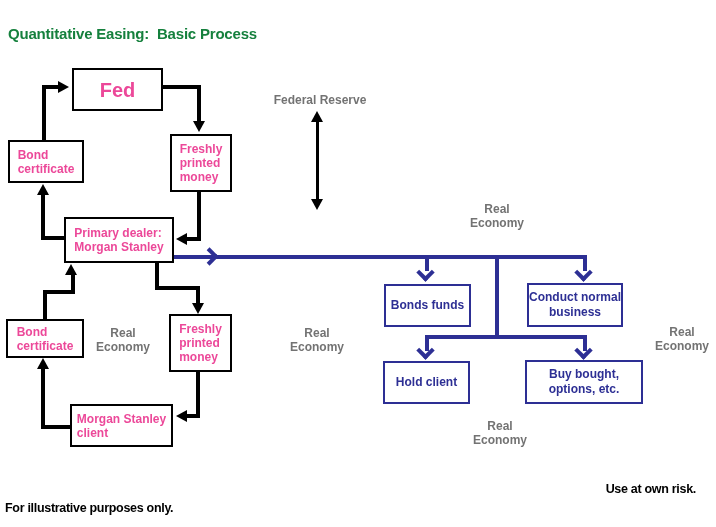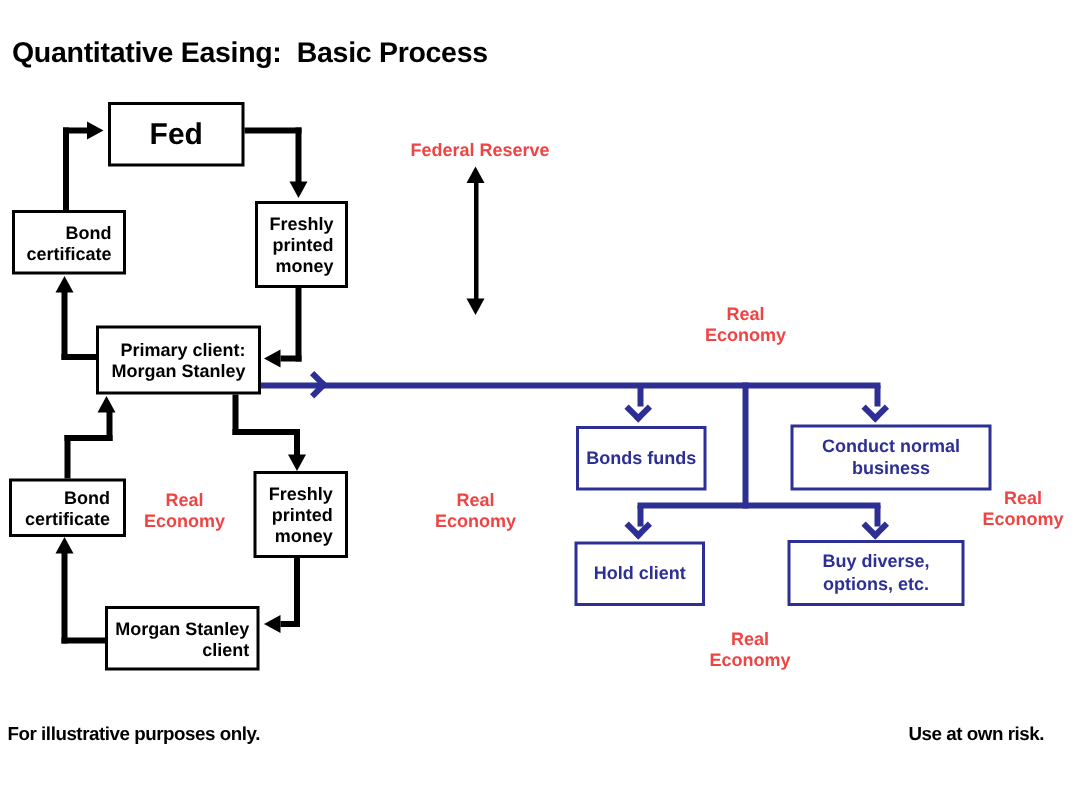--- a/index.html
+++ b/index.html
@@ -1,26 +1,26 @@
 <!DOCTYPE html>
 <html><head>
 <meta charset="utf-8">
 <style>
   html,body{margin:0;padding:0;background:#fff;}
   .page{position:relative;width:716px;height:527px;background:#ffffff;overflow:hidden;
         font-family:"Liberation Sans",sans-serif;}
-  .title{position:absolute;left:8px;top:25px;font-size:19px;font-weight:bold;color:#000000;
+  .title{position:absolute;left:8px;top:25px;font-size:15px;font-weight:bold;color:#15803d;
          white-space:pre;letter-spacing:-0.2px;}
   .fbox{position:absolute;border:2px solid #000;background:#fff;box-sizing:border-box;
-        display:flex;align-items:center;justify-content:center;text-align:right;
-        font-weight:bold;font-size:12px;line-height:14px;color:#000000;white-space:pre-line;}
+        display:flex;align-items:center;justify-content:center;text-align:left;
+        font-weight:bold;font-size:12px;line-height:14px;color:#ec4899;white-space:pre-line;}
   .bbox{position:absolute;border:2px solid #2d2f94;background:#fff;box-sizing:border-box;
         display:flex;align-items:center;justify-content:center;text-align:center;
         font-weight:bold;font-size:12px;line-height:15px;color:#2d2f94;white-space:pre-line;}
-  .glabel{position:absolute;color:#ef4444;font-weight:bold;font-size:12px;line-height:14px;
+  .glabel{position:absolute;color:#737373;font-weight:bold;font-size:12px;line-height:14px;
           text-align:center;white-space:pre-line;}
   .ln{position:absolute;}
   .k{background:#000;}
   .b{background:#2d2f94;}
   .tri{position:absolute;width:0;height:0;}
   .tri.up{border-left:6px solid transparent;border-right:6px solid transparent;border-bottom:11px solid #000;}
   .tri.down{border-left:6px solid transparent;border-right:6px solid transparent;border-top:11px solid #000;}
   .tri.left{border-top:6px solid transparent;border-bottom:6px solid transparent;border-right:11px solid #000;}
   .tri.right{border-top:6px solid transparent;border-bottom:6px solid transparent;border-left:11px solid #000;}
   .chev{position:absolute;width:13px;height:13px;box-sizing:border-box;
@@ -40,21 +40,21 @@
 
   <div class="title">Quantitative Easing:  Basic Process</div>
 
 
   <div class="fbox" style="left:72px;top:68px;width:91px;height:43px;font-size:20px;">Fed</div>
   <div class="fbox" style="left:8px;top:140px;width:76px;height:43px;">Bond
 certificate</div>
   <div class="fbox" style="left:170px;top:134px;width:62px;height:58px;">Freshly
 printed
 money</div>
-  <div class="fbox" style="left:64px;top:217px;width:110px;height:46px;">Primary client:
+  <div class="fbox" style="left:64px;top:217px;width:110px;height:46px;">Primary dealer:
 Morgan Stanley</div>
   <div class="fbox" style="left:6px;top:319px;width:78px;height:39px;">Bond
 certificate</div>
   <div class="fbox" style="left:169px;top:314px;width:63px;height:58px;">Freshly
 printed
 money</div>
   <div class="fbox" style="left:70px;top:404px;width:103px;height:43px;">Morgan Stanley
 client</div>
 
   <div class="ln k" style="left:42px;top:85px;width:4px;height:55px;"></div>
@@ -102,34 +102,34 @@
   <div class="ln b" style="left:583px;top:257px;width:4px;height:14px;"></div>
   <div class="chev d" style="left:577px;top:266px;"></div>
   <div class="ln b" style="left:495px;top:255px;width:4px;height:84px;"></div>
   <div class="ln b" style="left:425px;top:335px;width:162px;height:4px;"></div>
   <div class="ln b" style="left:425px;top:337px;width:4px;height:14px;"></div>
   <div class="chev d" style="left:419px;top:344px;"></div>
   <div class="ln b" style="left:583px;top:337px;width:4px;height:14px;"></div>
   <div class="chev d" style="left:577px;top:344px;"></div>
 
   <div class="bbox" style="left:384px;top:284px;width:87px;height:43px;">Bonds funds</div>
-  <div class="bbox" style="left:527px;top:283px;width:134px;height:44px;text-align:center;">Conduct normal
+  <div class="bbox" style="left:527px;top:283px;width:96px;height:44px;text-align:center;">Conduct normal
 business</div>
   <div class="bbox" style="left:383px;top:361px;width:87px;height:43px;">Hold client</div>
-  <div class="bbox" style="left:525px;top:360px;width:118px;height:44px;">Buy diverse,
+  <div class="bbox" style="left:525px;top:360px;width:118px;height:44px;">Buy bought,
 options, etc.</div>
 
   <div class="glabel" style="left:253px;top:93px;width:134px;">Federal Reserve</div>
   <div class="glabel" style="left:83px;top:326px;width:80px;">Real
 Economy</div>
   <div class="glabel" style="left:277px;top:326px;width:80px;">Real
 Economy</div>
   <div class="glabel" style="left:457px;top:202px;width:80px;">Real
 Economy</div>
   <div class="glabel" style="left:642px;top:325px;width:80px;">Real
 Economy</div>
   <div class="glabel" style="left:460px;top:419px;width:80px;">Real
 Economy</div>
 
-  <div class="foot" style="left:5px;">For illustrative purposes only.</div>
+  <div class="foot" style="left:5px;margin-top:19px;">For illustrative purposes only.</div>
   <div class="foot" style="right:20px;">Use at own risk.</div>
 
 </div>
 
 </body></html>

